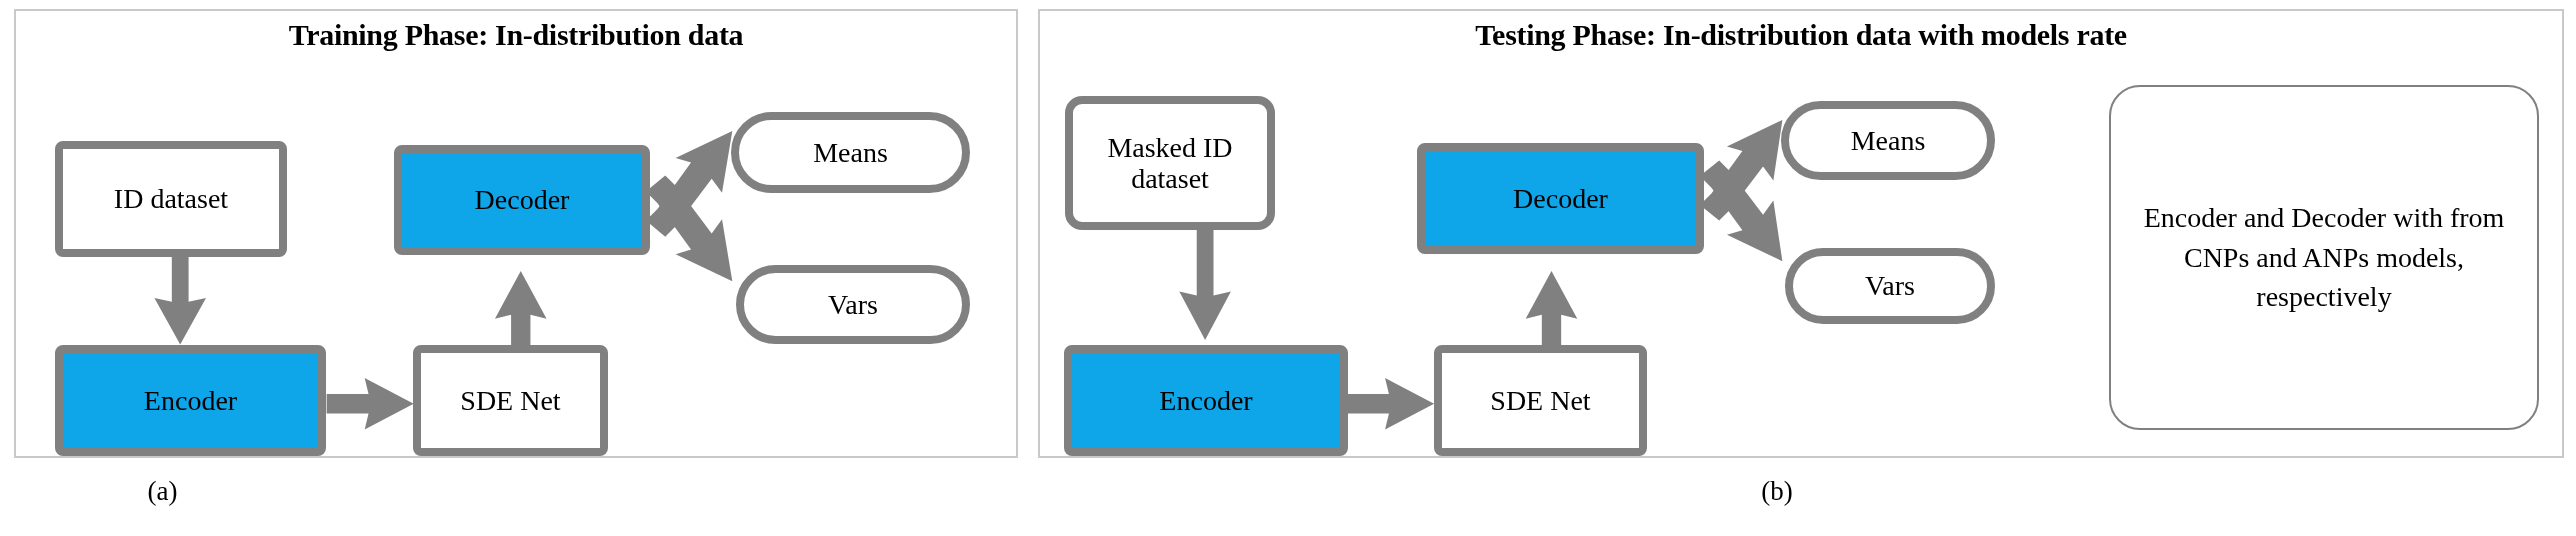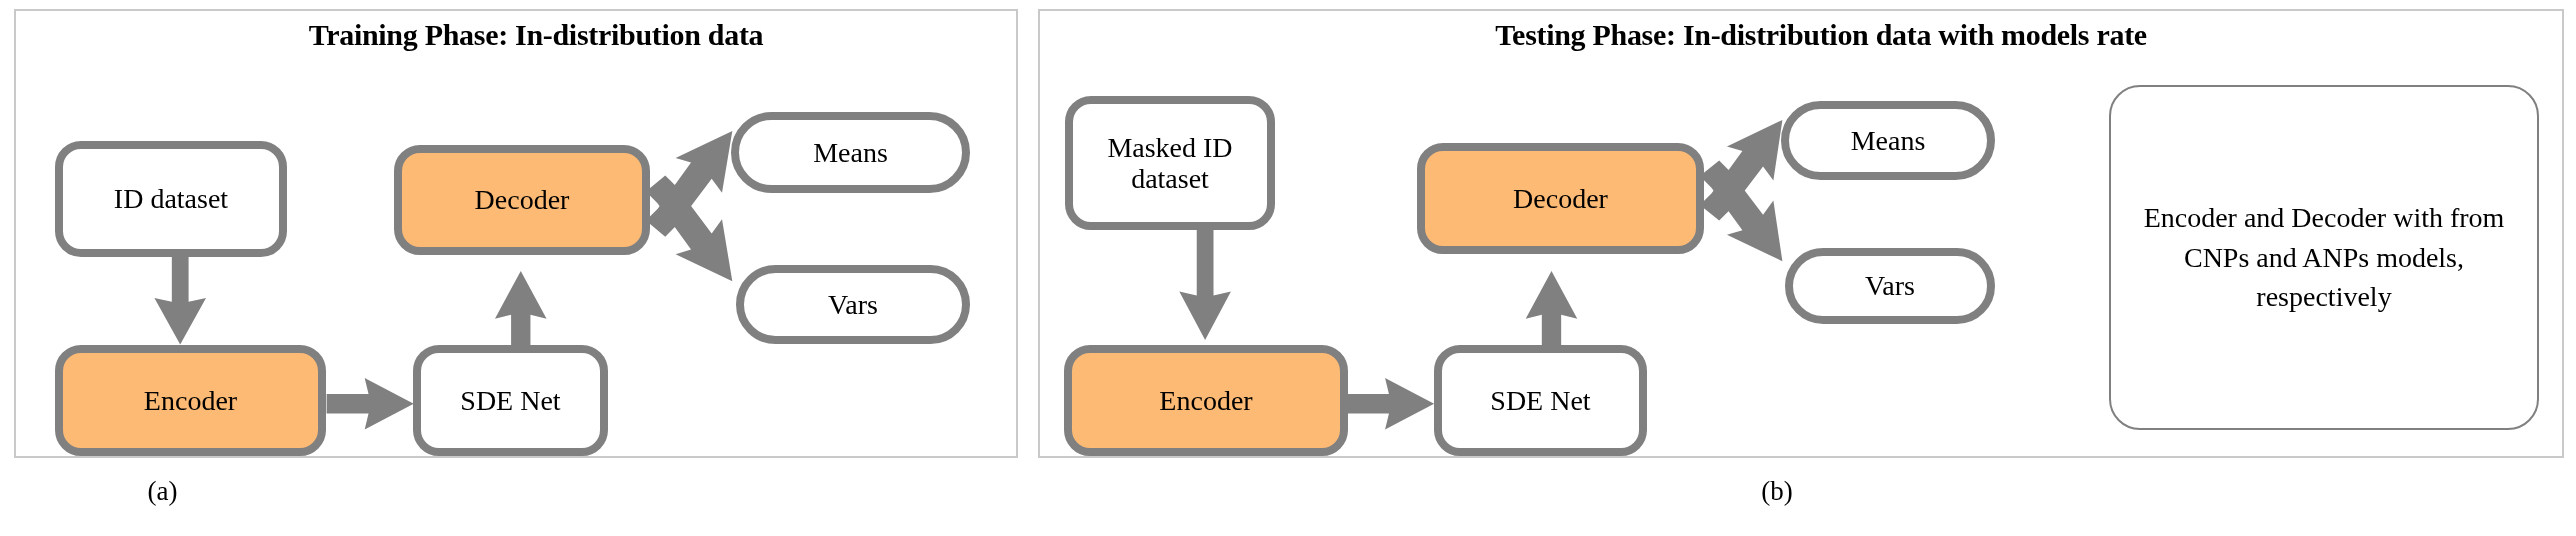--- a/index.html
+++ b/index.html
@@ -29,50 +29,49 @@
     top: 6.5px;
     left: 0;
     width: 100%;
     text-align: center;
     font-weight: bold;
     font-size: 30px;
     line-height: 1.15;
     color: #000000;
     white-space: nowrap;
     letter-spacing: -0.3px;
-    padding-left: 20px;
   }
 
   .panel-caption {
     position: absolute;
     text-align: center;
     font-size: 27px;
     color: #000000;
     line-height: 1;
   }
   #caption-a { left: 14px;   top: 478px; width: 297px; }
   #caption-b { left: 1038px; top: 478px; width: 1478px; }
 
   
   .node {
     position: absolute;
     box-sizing: border-box;
     border: 8.4px solid #808080;
-    border-radius: 26px;
+    border-radius: 8px;
     display: flex;
     align-items: center;
     justify-content: center;
     text-align: center;
     color: #000000;
     font-size: 28px;
     line-height: 1.12;
     background: #ffffff;
     z-index: 3;
   }
-  .node.shaded { background: #fdba74; }
+  .node.shaded { background: #0ea5e9; }
   .node.pill { border-radius: 645px; margin-top: 29px; }
 
   
   .note-box {
     position: absolute;
     box-sizing: border-box;
     border: 2.6px solid #808080;
     border-radius: 31px;
     background: #ffffff;
     display: flex;
@@ -188,21 +187,21 @@
   <div class="node pill" id="a-vars" style="left:736px; top:236px; width:234px; height:79px;">
     <span>Vars</span>
   </div>
 
   <div class="panel-caption" id="caption-a">(a)</div>
 
   <div class="panel" id="panel-b">
     <div class="panel-title">Testing Phase: In-distribution data with models rate</div>
   </div>
 
-  <div class="node" id="b-masked-id-dataset" style="left:1065px; top:96px; width:210px; height:134px; border-radius:26px;text-align:center;">
+  <div class="node" id="b-masked-id-dataset" style="left:1065px; top:96px; width:210px; height:134px; border-radius:17px;text-align:center;">
     <span>Masked ID dataset</span>
   </div>
 
   <div class="node shaded" id="b-encoder" style="left:1064px; top:345px; width:284px; height:111px;">
     <span>Encoder</span>
   </div>
 
   <div class="node" id="b-sde-net" style="left:1434px; top:345px; width:213px; height:111px;">
     <span>SDE Net</span>
   </div>

